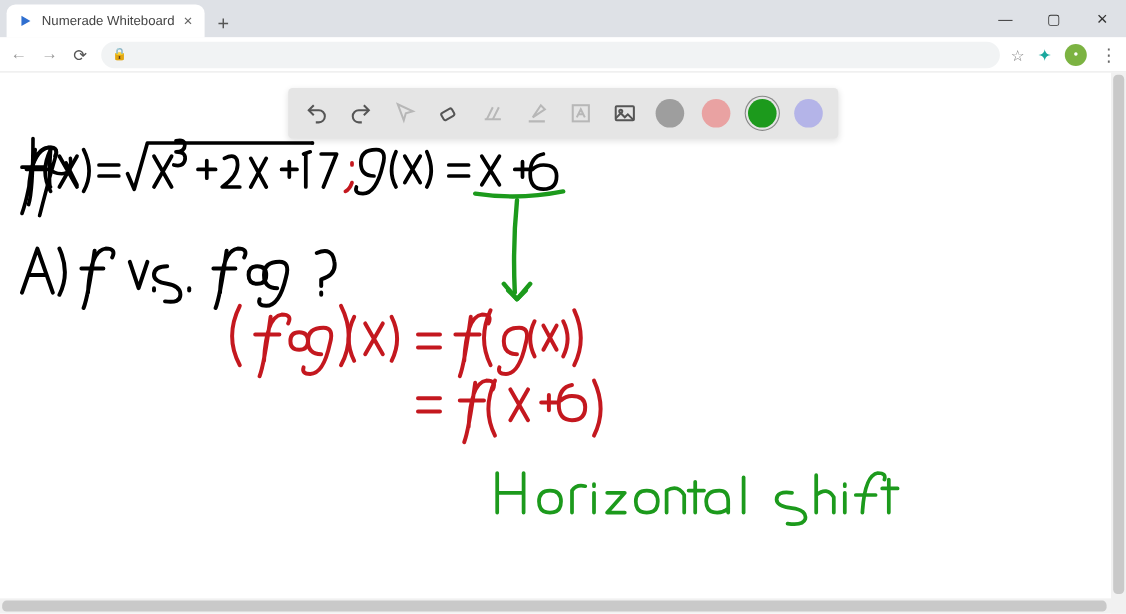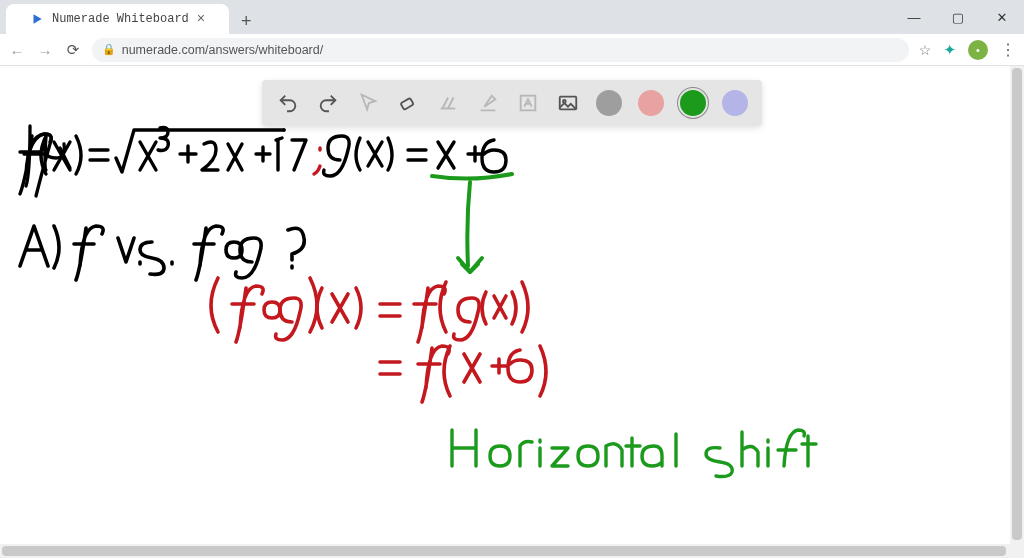--- a/index.html
+++ b/index.html
@@ -1,19 +1,19 @@
 <!DOCTYPE html>
 <html><head>
 <meta charset="utf-8">
 <style>
   * { margin: 0; padding: 0; box-sizing: border-box; }
   html, body { width: 1024px; height: 558px; font-family: "Segoe UI", Arial, sans-serif; overflow: hidden; background:#fff; }
   
   .titlebar { height: 34px; background:#dee1e6; display:flex; align-items:flex-end; }
-  .tab { display:flex; align-items:center; gap:8px; background:#fff; height:30px; margin-left:6px; padding:0 24px; border-radius:8px 8px 0 0; min-width:180px; font-size:12px; color:#444;font-family:Liberation Mono, monospace; }
+  .tab { display:flex; align-items:center; gap:8px; background:#fff; height:30px; margin-left:6px; padding:0 10px; border-radius:8px 8px 0 0; min-width:180px; font-size:12px; color:#444; }
   .favicon { width:14px; height:14px; }
   .tab-close { color:#666; font-size:14px; line-height:1; }
   .newtab { width:26px; height:26px; margin-left:4px; display:flex; align-items:center; justify-content:center; color:#555; font-size:18px; }
   .win-controls { margin-left:auto; display:flex; height:34px; }
   .win-btn { width:44px; display:flex; align-items:center; justify-content:center; color:#333; font-size:13px; }
   .addrrow { height:32px; background:#fff; border-bottom:1px solid #e2e2e2; display:flex; align-items:center; padding:0 8px; gap:10px; }
   .nav-ico { color:#9a9a9a; font-size:15px; width:18px; text-align:center; }
   .url { display:flex; align-items:center; gap:6px; font-size:12.5px; color:#555; background:#f1f3f4; height:24px; padding:0 10px; border-radius:14px; flex:1; max-width:910px; }
   .lock { font-size:11px; color:#6b6b6b; }
   .right-ico { margin-left:auto; display:flex; gap:12px; align-items:center; }
@@ -61,21 +61,20 @@
     <div class="win-btn">✕</div>
   </div>
 </div>
 
 <div class="addrrow">
   <span class="nav-ico">←</span>
   <span class="nav-ico">→</span>
   <span class="nav-ico" style="color:#555">⟳</span>
   <div class="url">
     <span class="lock">🔒</span>
-    <span>numerade.com/answers/whiteboard/</span>
   </div>
   <div class="right-ico">
     <span class="star">☆</span>
     <span class="puzzle">✦</span>
     <span class="avatar">•</span>
     <span class="kebab">⋮</span>
   </div>
 </div>
 
 <div class="board-wrap">

